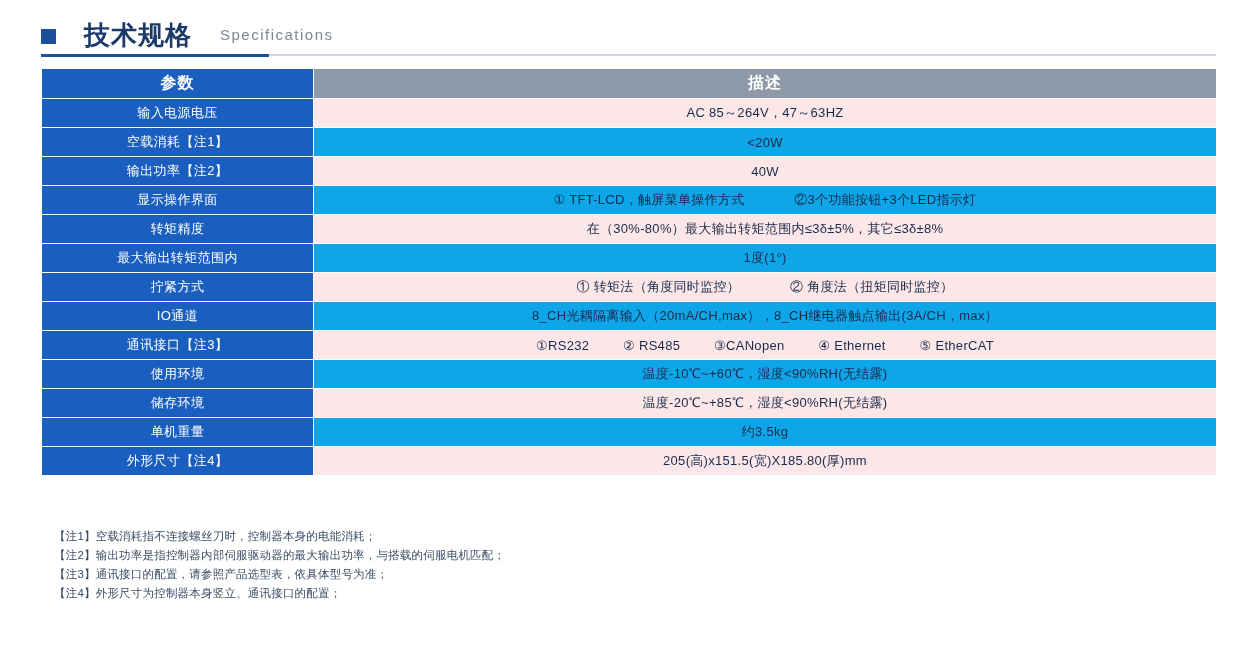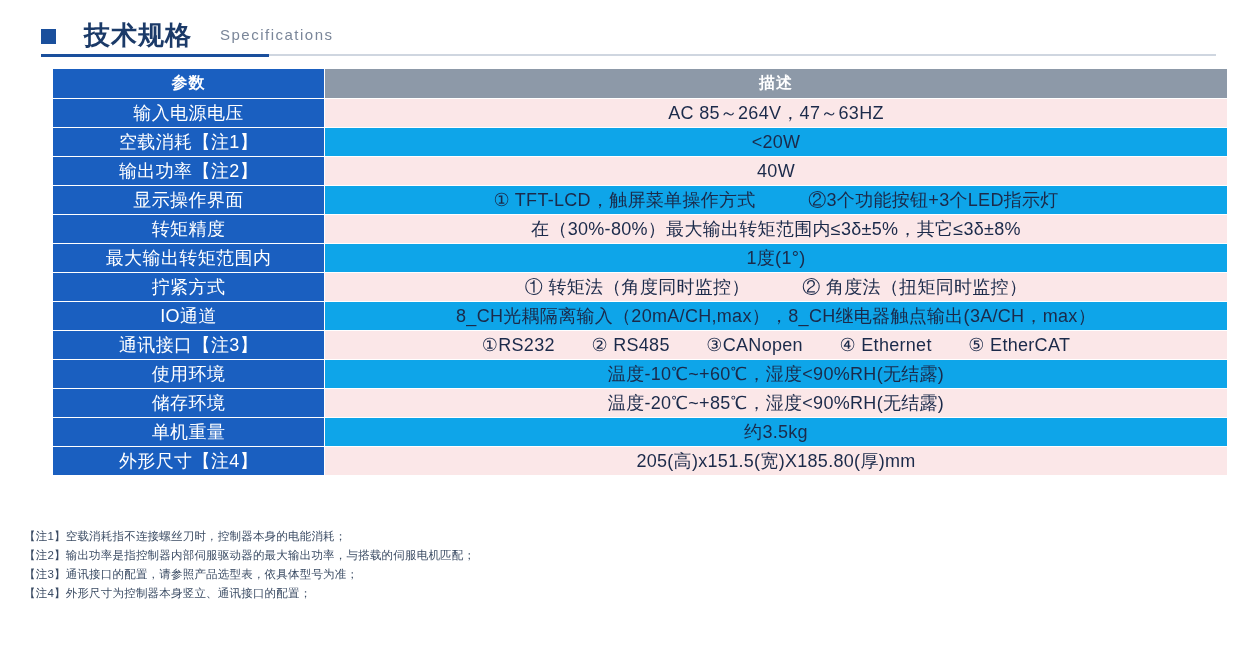--- a/index.html
+++ b/index.html
@@ -68,21 +68,21 @@
     left: 0;
     top: 40px;
     width: 228px;
     height: 3px;
     background: #1a4f9c;
   }
 
   
   .table-wrap {
     position: absolute;
-    left: 52px;
+    left: 41px;
     top: 68px;
     width: 1175px;
   }
   table.spec {
     border-collapse: collapse;
     width: 1175px;
     table-layout: fixed;
   }
   table.spec col.c1 { width: 272px; }
   table.spec col.c2 { width: 903px; }
@@ -96,21 +96,21 @@
     border: 1px solid #ffffff;
     padding: 0;
   }
   th.head-param { background: #1a5fc0; }
   th.head-desc  { background: #8d99a8; }
 
   table.spec tbody td {
     height: 28px;
     padding: 0 6px;
     border: 1px solid #ffffff;
-    font-size: 18px;
+    font-size: 13px;
     vertical-align: middle;
   }
   td.param {
     background: #1a5fc0;
     color: #ffffff;
     text-align: center;
     font-size: 13.5px;
     letter-spacing: 0.4px;
   }
   td.desc {
@@ -124,21 +124,21 @@
 
   .desc-inline {
     display: inline-block;
   }
   .gap-lg { display: inline-block; width: 42px; }
   .gap-md { display: inline-block; width: 26px; }
 
   
   .notes {
     position: absolute;
-    left: 24px;
+    left: 54px;
     top: 527px;
     width: 1100px;
   }
   .note {
     font-size: 11.5px;
     color: #3a4b63;
     line-height: 19px;
     letter-spacing: 0.2px;
     white-space: nowrap;
   }

